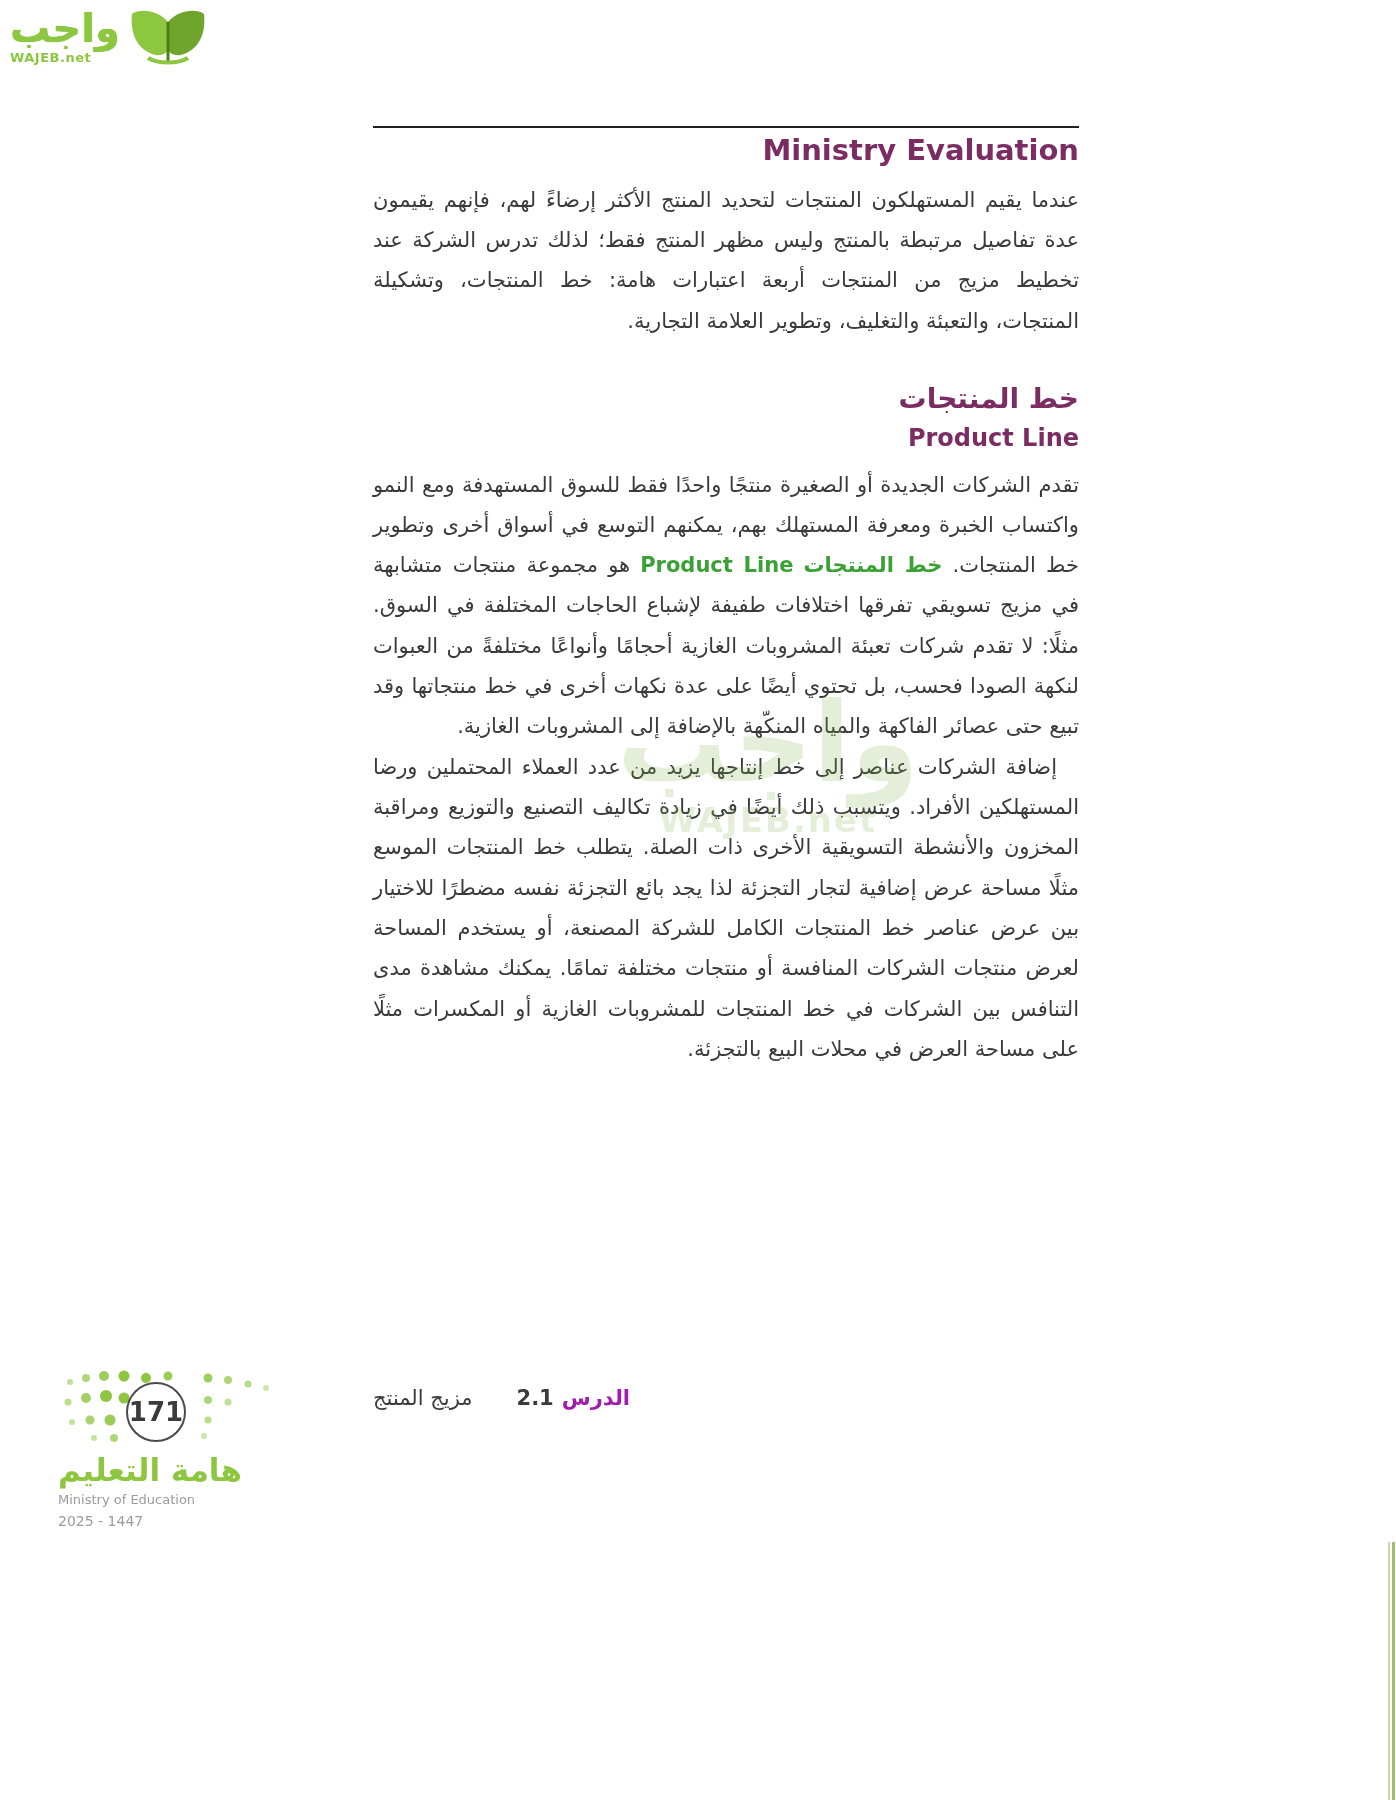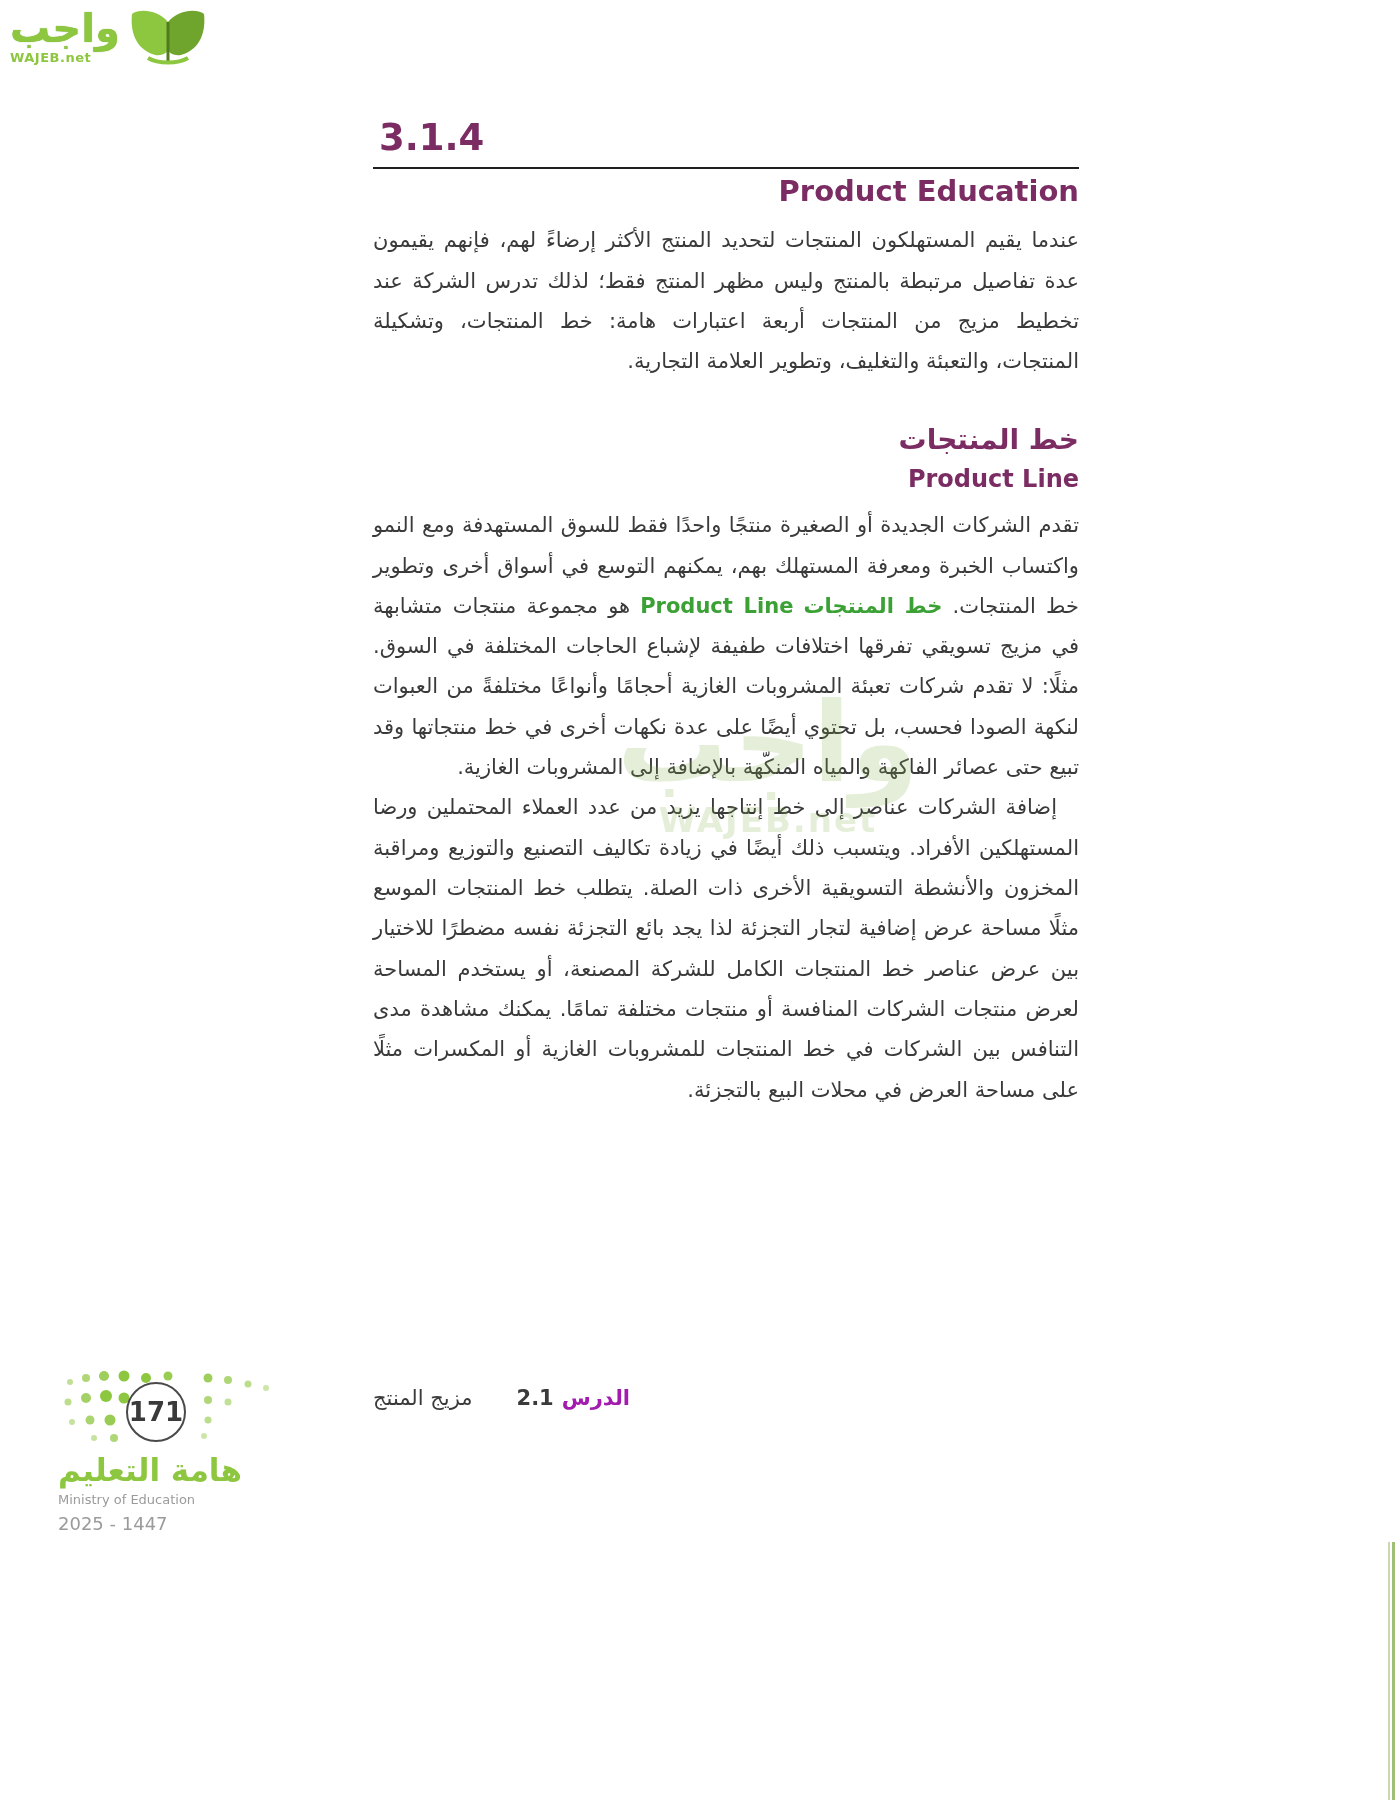--- a/index.html
+++ b/index.html
@@ -62,21 +62,21 @@
   .ministry-logo .dots { position:absolute; left:0; top:0; }
   .page-circle {
     position:absolute; left:68px; top:14px; width:60px; height:60px;
     border:2.5px solid #4a4a4a; border-radius:50%; background:#ffffff;
     display:flex; align-items:center; justify-content:center;
     font-size:26px; font-weight:bold; color:#3a3a3a;text-align:right;
   }
   .ministry-word { position:absolute; left:0; top:84px; width:210px; text-align:left;
     font-size:31px; font-weight:bold; color:#8dc63f; direction:rtl; }
   .ministry-en { position:absolute; left:0; top:124px; font-size:13px; color:#9b9b9b;text-align:right; }
-  .ministry-years { position:absolute; left:0; top:145px; font-size:18px; color:#9b9b9b; }
+  .ministry-years { position:absolute; left:0; top:145px; font-size:14px; color:#9b9b9b; }
 
   
   .edge-line-1 { position:absolute; right:6px; top:1542px; width:2px; height:258px; background:#c9d8ae; }
   .edge-line-2 { position:absolute; right:1px; top:1542px; width:3px; height:258px; background:#9fbf77; }
 </style>
 </head>
 <body>
 
 <div class="page">
 
@@ -90,24 +90,23 @@
         <path d="M40 14 C30 2, 12 0, 4 6 C2 24, 8 40, 24 46 C32 49, 38 46, 40 42 Z" fill="#8dc63f"></path>
         <path d="M40 14 C50 2, 68 0, 76 6 C78 24, 72 40, 56 46 C48 49, 42 46, 40 42 Z" fill="#6fa52c"></path>
         <path d="M40 14 L40 54" stroke="#4f7d1d" stroke-width="3"></path>
         <path d="M20 50 C30 56, 50 56, 60 50" stroke="#8dc63f" stroke-width="4" fill="none"></path>
       </svg>
     </div>
   </div>
 
   <div class="content">
 
-    <div class="section-number">3.1.4</div>
     <hr class="rule">
 
-    <div class="title-en">Product Education</div>
+    <div class="title-en">Ministry Evaluation</div>
 
     <p class="body-par">عندما يقيم المستهلكون المنتجات لتحديد المنتج الأكثر إرضاءً لهم، فإنهم يقيمون عدة تفاصيل مرتبطة بالمنتج وليس مظهر المنتج فقط؛ لذلك تدرس الشركة عند تخطيط مزيج من المنتجات أربعة اعتبارات هامة: خط المنتجات، وتشكيلة المنتجات، والتعبئة والتغليف، وتطوير العلامة التجارية.</p>
 
     <div class="subhead-ar">خط المنتجات</div>
     <div class="subhead-en">Product Line</div>
 
     <p class="body-par"><span>تقدم الشركات الجديدة أو الصغيرة منتجًا واحدًا فقط للسوق المستهدفة ومع النمو واكتساب الخبرة ومعرفة المستهلك بهم، يمكنهم التوسع في أسواق أخرى وتطوير خط المنتجات. </span><span class="term-green">خط المنتجات</span> <span class="term-green-en">Product Line</span><span> هو مجموعة منتجات متشابهة في مزيج تسويقي تفرقها اختلافات طفيفة لإشباع الحاجات المختلفة في السوق. مثلًا: لا تقدم شركات تعبئة المشروبات الغازية أحجامًا وأنواعًا مختلفةً من العبوات لنكهة الصودا فحسب، بل تحتوي أيضًا على عدة نكهات أخرى في خط منتجاتها وقد تبيع حتى عصائر الفاكهة والمياه المنكّهة بالإضافة إلى المشروبات الغازية.</span></p>
 
     <p class="body-par indent-par">إضافة الشركات عناصر إلى خط إنتاجها يزيد من عدد العملاء المحتملين ورضا المستهلكين الأفراد. ويتسبب ذلك أيضًا في زيادة تكاليف التصنيع والتوزيع ومراقبة المخزون والأنشطة التسويقية الأخرى ذات الصلة. يتطلب خط المنتجات الموسع مثلًا مساحة عرض إضافية لتجار التجزئة لذا يجد بائع التجزئة نفسه مضطرًا للاختيار بين عرض عناصر خط المنتجات الكامل للشركة المصنعة، أو يستخدم المساحة لعرض منتجات الشركات المنافسة أو منتجات مختلفة تمامًا. يمكنك مشاهدة مدى التنافس بين الشركات في خط المنتجات للمشروبات الغازية أو المكسرات مثلًا على مساحة العرض في محلات البيع بالتجزئة.</p>
 

